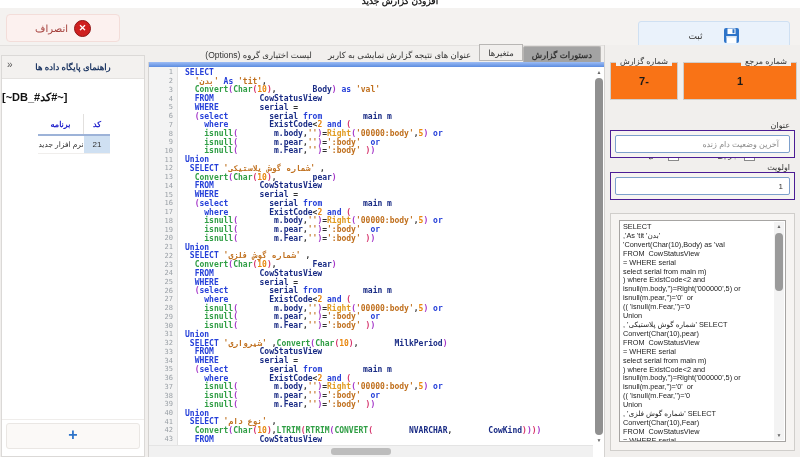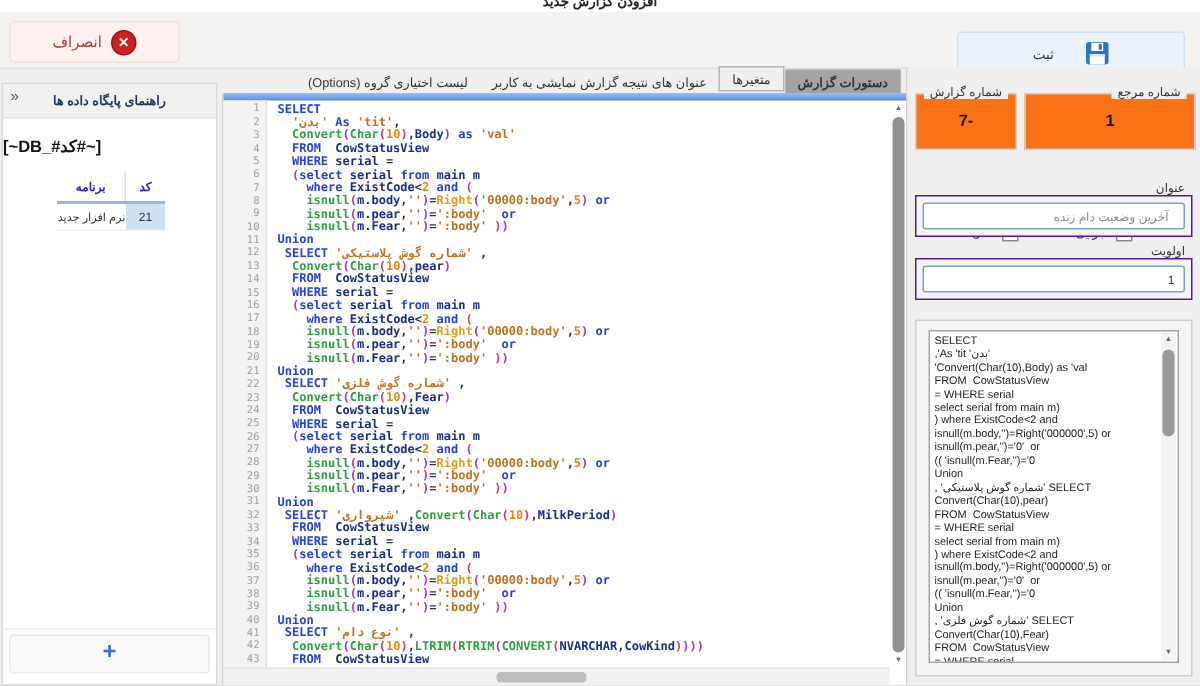--- a/index.html
+++ b/index.html
@@ -60,21 +60,21 @@
            background:linear-gradient(#9dbdf5,#5c8ce0);}
   .gutter{position:absolute;top:5px;left:0;width:28px;bottom:11px;background:#f3f3f3;
           border-right:1px solid #e2e2e2;}
   .codearea{position:absolute;top:6px;left:0;right:12px;bottom:11px;overflow:hidden;}
   .cl{height:8.74px;white-space:pre;font-family:"DejaVu Sans Mono",monospace;font-size:8px;
       font-weight:600;display:flex;align-items:center;}
   .cl .ln{display:inline-block;width:24px;text-align:right;padding-right:4px;color:#9aa0a6;
           font-size:7px;font-weight:400;flex:none;}
   .cl .src{padding-left:8px;}
   .cl span.tok{unicode-bidi:isolate;}
-  .tk-k{color:#2640d9;} .tk-i{color:#1a2c85;} .tk-f{color:#2f9e44;} .tk-r{color:#e09a1e;}
+  .tk-k{color:#2640d9;} .tk-i{color:#1a2c85;margin-left:36px;} .tk-f{color:#2f9e44;} .tk-r{color:#e09a1e;}
   .tk-s{color:#c0701e;margin-top:18px;} .tk-n{color:#e8870f;} .tk-p{color:#a435c8;} .tk-q{color:#d6336c;}
   .tk-d{color:#303030;}
   .vscroll{position:absolute;top:6px;right:1px;width:10px;bottom:12px;}
   .vscroll .thumb{position:absolute;top:10px;bottom:10px;left:1px;width:8px;background:#909090;
                   border-radius:4px;}
   .arrow{position:absolute;left:0;width:10px;height:9px;font-size:5px;color:#666;
          text-align:center;line-height:9px;}
   .hscroll{position:absolute;left:0;right:12px;bottom:0;height:11px;background:#f1f1f1;
            border-top:1px solid #e4e4e4;}
   .hscroll .thumb{position:absolute;left:182px;width:60px;top:2px;height:7px;background:#bdbdbd;

